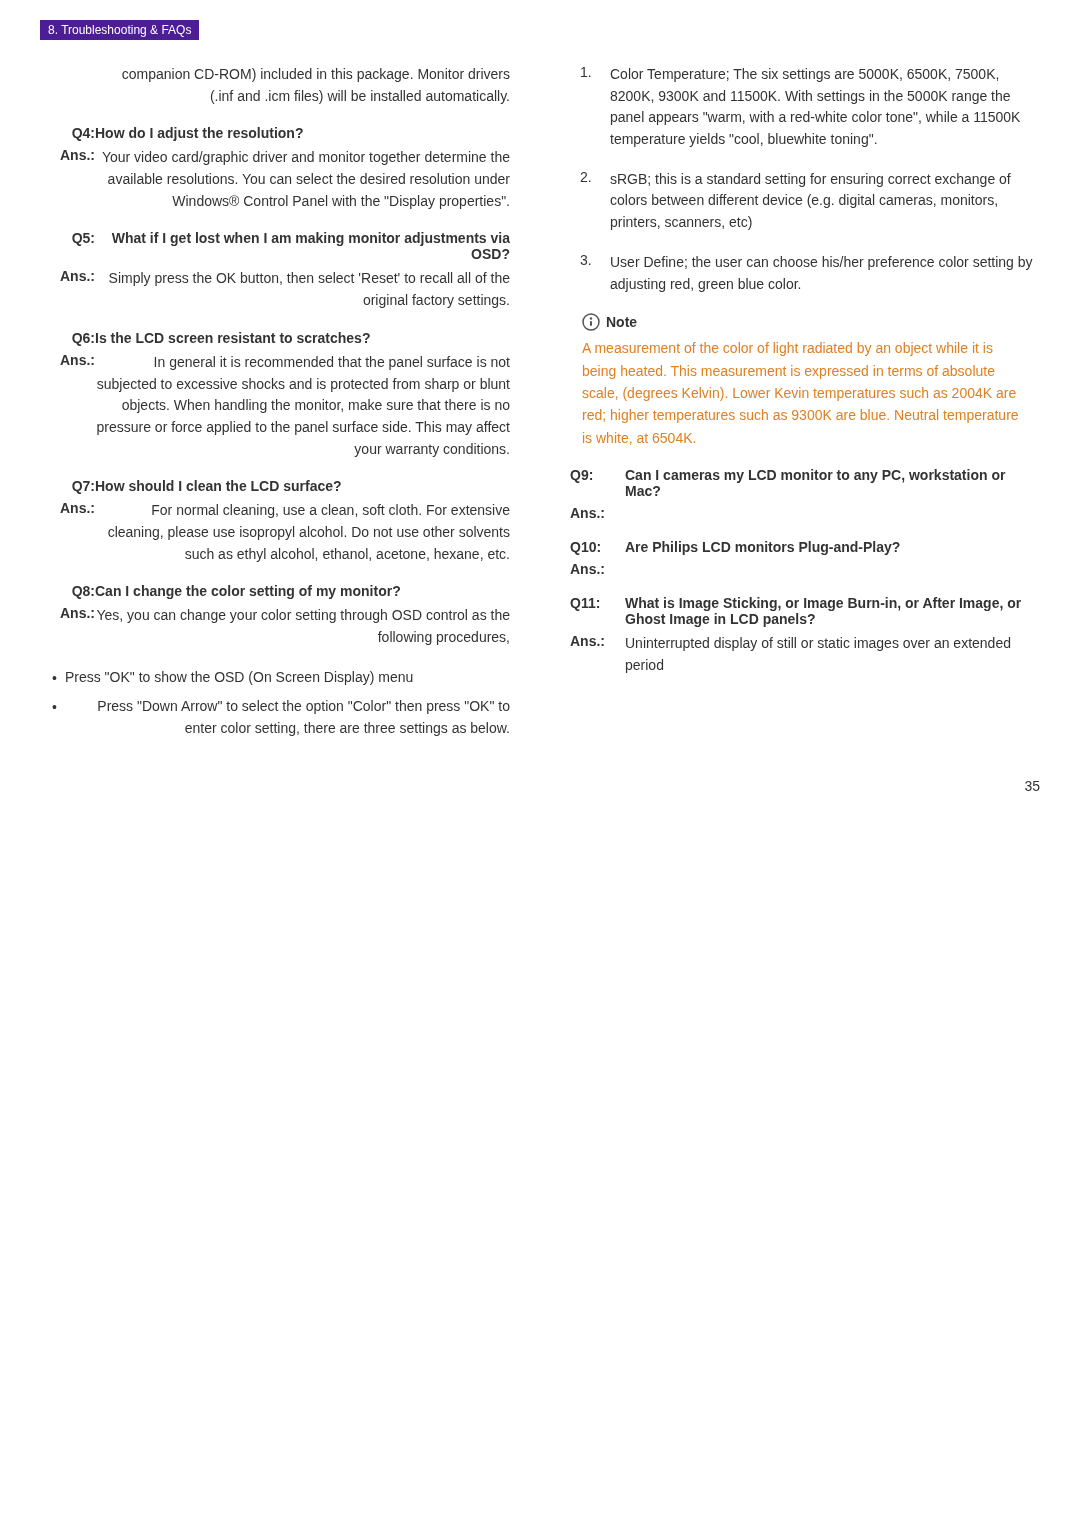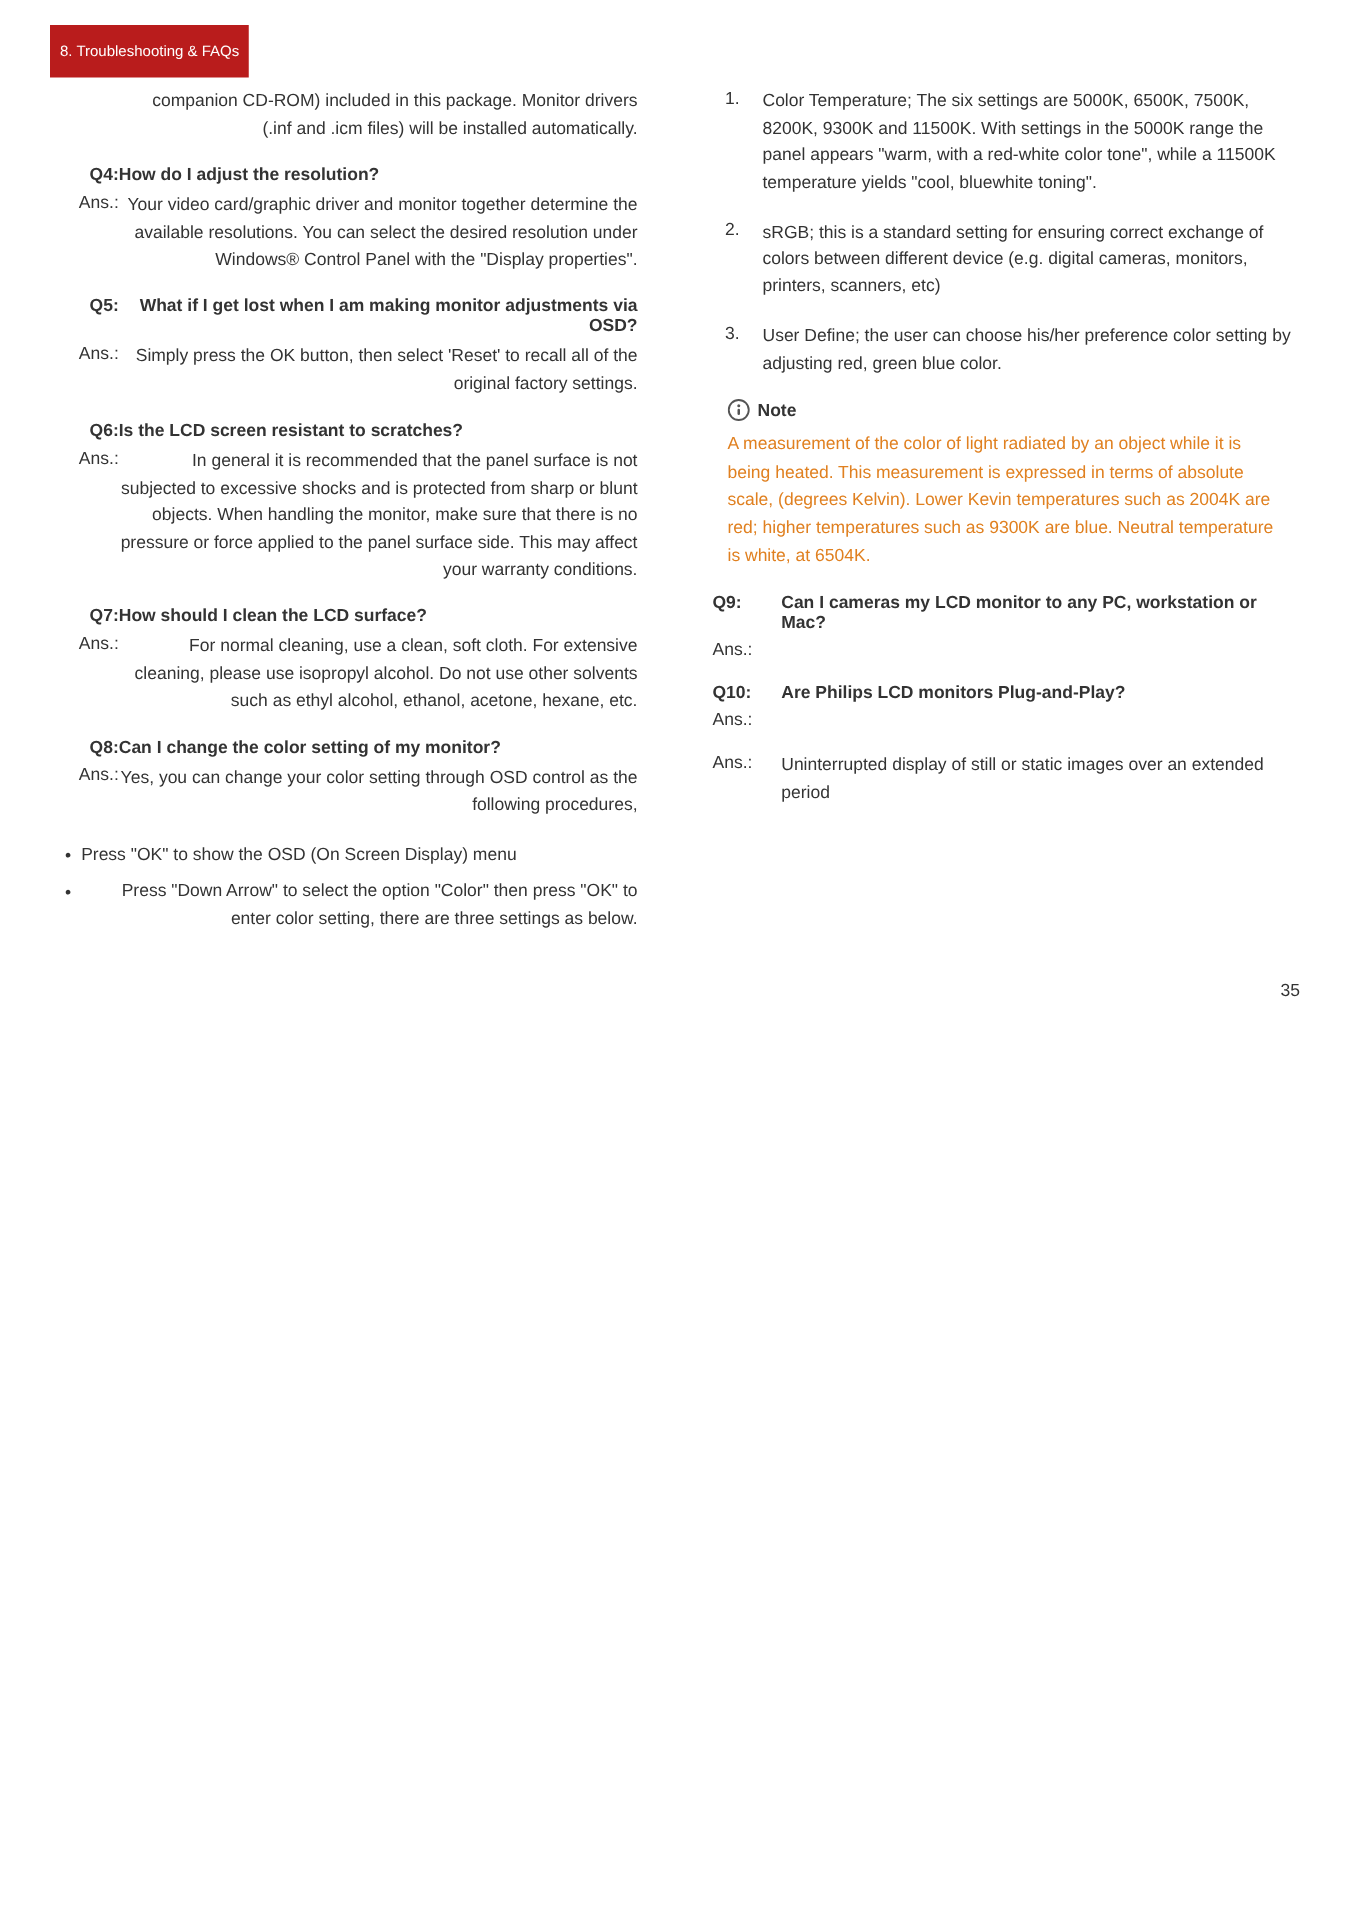--- a/index.html
+++ b/index.html
@@ -12,25 +12,25 @@
       font-family: Arial, Helvetica, sans-serif;
       font-size: 14px;
       background: #ffffff;
       color: #333333;
       width: 1080px;
       min-height: 1532px;
       padding: 20px 40px 40px 40px;
     }
 
     .header-bar {
-      background: #b91c1c;
+      background: #4c1d95;
       color: white;
       font-size: 12px;
-      padding: 14px 8px;
-      margin-bottom: 8px;
+      padding: 3px 8px;
+      margin-bottom: 24px;
       display: inline-block;
     }
 
     .two-col {
       display: grid;
       grid-template-columns: 1fr 1fr;
       gap: 0 40px;
     }
 
     .left-col {
@@ -63,21 +63,21 @@
       font-size: 14px;
     }
 
     .ans-row {
       display: flex;
       gap: 0;
       margin-bottom: 4px;
     }
 
     .ans-label {
-      font-weight: normal;
+      font-weight: bold;
       min-width: 55px;
       font-size: 14px;
       flex-shrink: 0;
     }
 
     .ans-text {
       font-size: 14px;
       line-height: 1.55;
       color: #333;
     }
@@ -285,20 +285,24 @@
       <div class="qa-question">
         <span class="q-label">Q10:</span>
         <span class="q-text">Are Philips LCD monitors Plug-and-Play?</span>
       </div>
       <div class="ans-row">
         <span class="ans-label">Ans.:</span>
       </div>
     </div>
 
     <div class="qa-block">
+      <div class="qa-question">
+        <span class="q-label">Q11:</span>
+        <span class="q-text">What is Image Sticking, or Image Burn-in, or After Image, or Ghost Image in LCD panels?</span>
+      </div>
       <div class="ans-row">
         <span class="ans-label">Ans.:</span>
         <span class="ans-text">Uninterrupted display of still or static images over an extended period</span>
       </div>
     </div>
 
   </div>
 </div>
 
 

